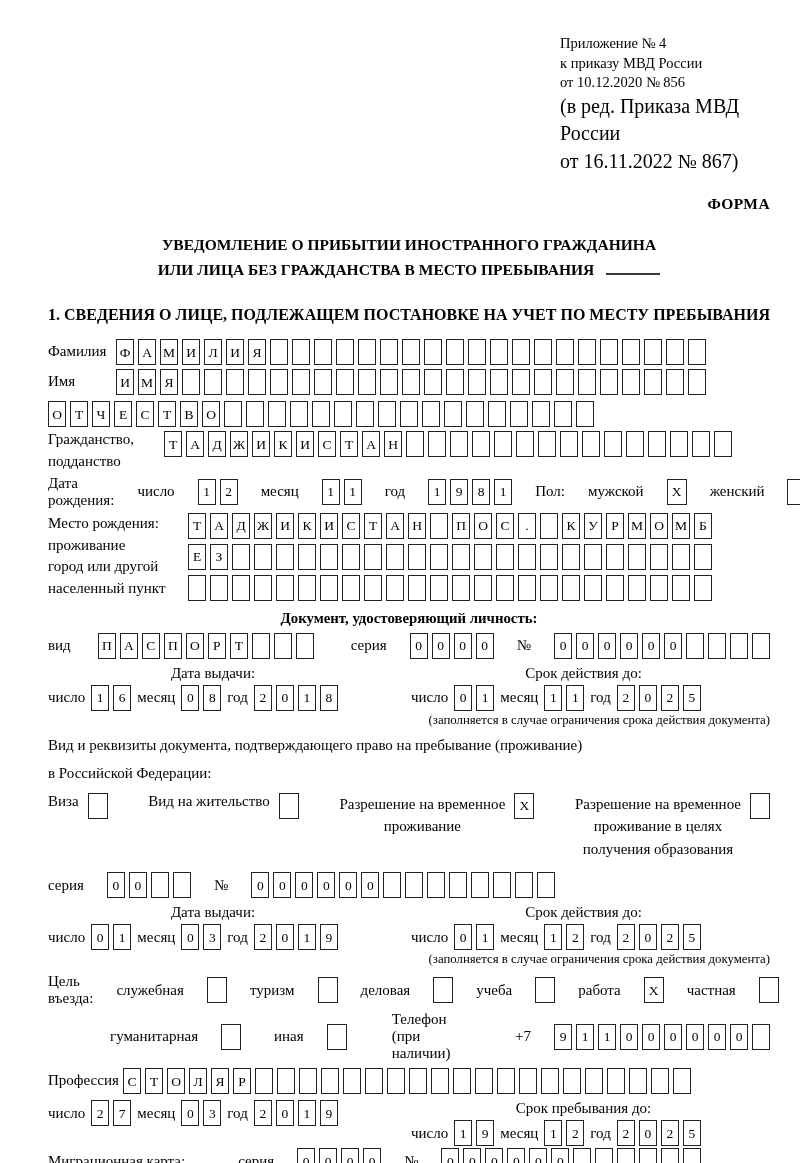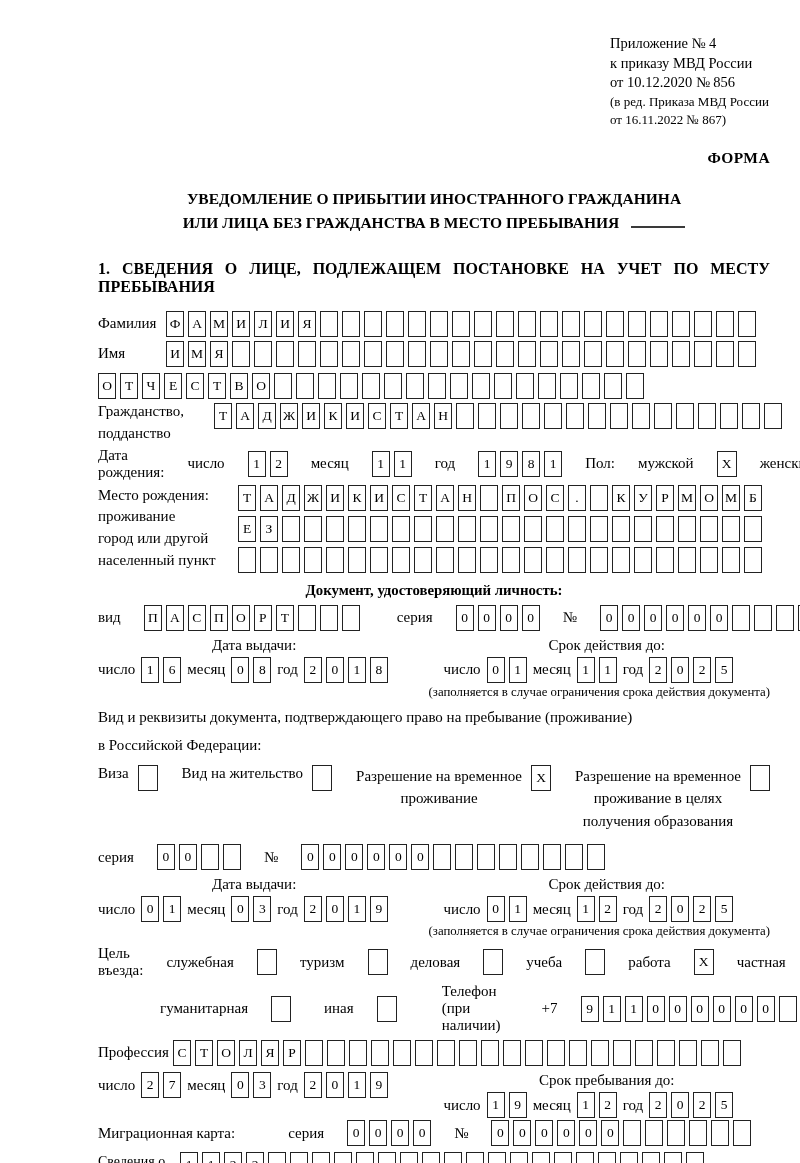--- a/index.html
+++ b/index.html
@@ -1,22 +1,22 @@
 <!DOCTYPE html>
 <html lang="ru"><head>
 <meta charset="utf-8">
 <style>
   html,body{margin:0;padding:0;}
   body{width:800px;height:1163px;background:#fff;color:#000;
        font-family:"Liberation Serif","DejaVu Serif",serif;}
-  .page{position:relative;width:800px;height:1163px;padding:34px 30px 14px 98px;
+  .page{position:relative;width:800px;height:1163px;padding:34px 30px 14px 48px;
         box-sizing:border-box;overflow:hidden;background:#fff;}
   
   .appendix{margin-left:512px;font-size:14.5px;line-height:1.36;}
-  .appendix .small{font-size:13px;}
+  .appendix .small{font-size:20px;}
   .forma{font-weight:700;font-size:15.5px;text-align:right;margin-top:20px;letter-spacing:.4px;}
   
   .title{margin-top:20px;text-align:center;font-weight:700;font-size:15.5px;line-height:1.6;}
   .uline{display:inline-block;width:54px;height:13px;border-bottom:2px solid #3a3a3a;margin-left:12px;}
   .sec-head{margin-top:24px;font-weight:700;font-size:16px;text-align:justify;text-align-last:justify;}
   .form-body{margin-top:15px;font-size:15px;}
   
   .row{display:flex;align-items:center;margin-bottom:4px;}
   .rowtop{display:flex;align-items:flex-start;margin-bottom:2px;}
   .lbl{flex:0 0 auto;line-height:1.45;}

